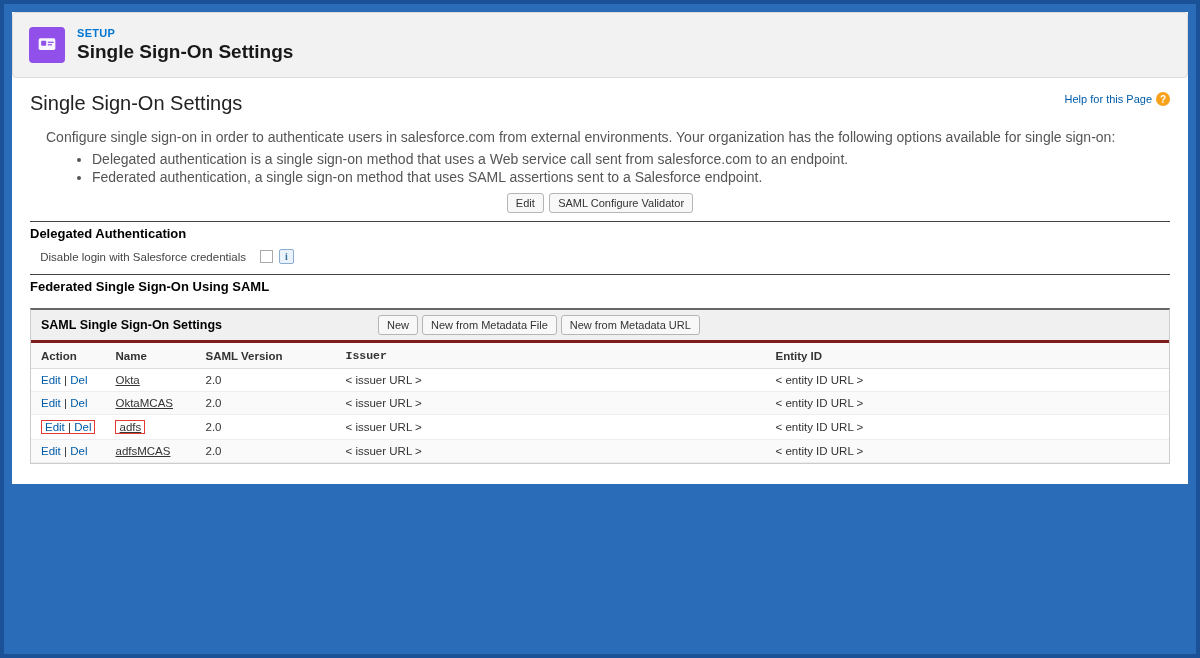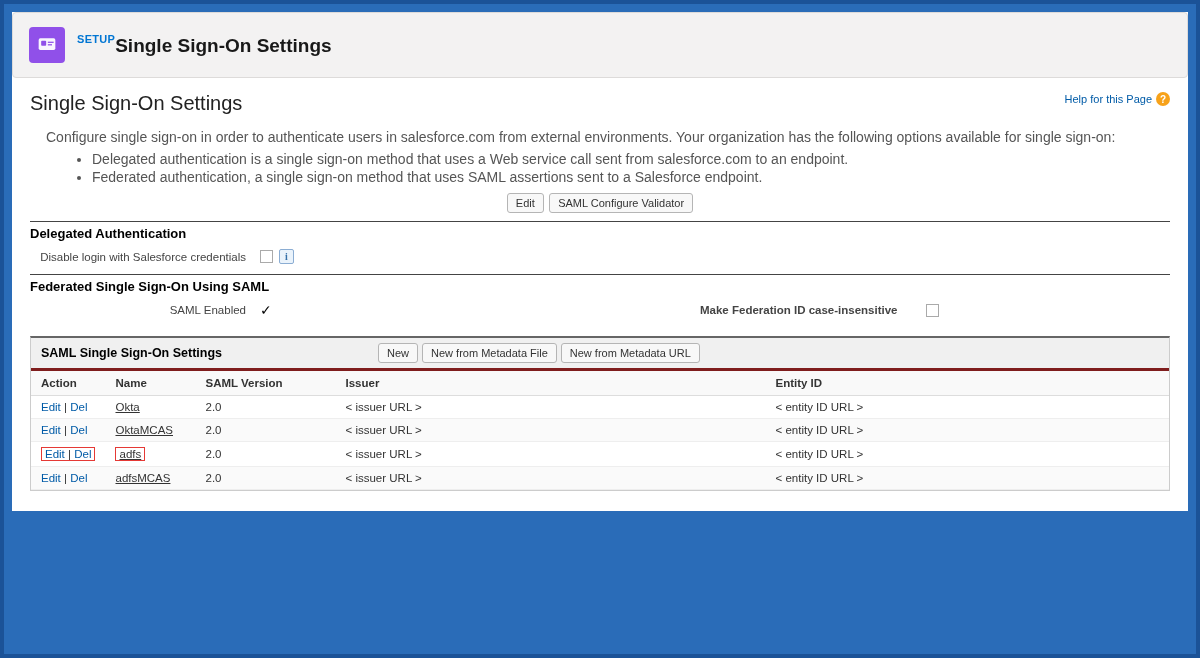--- a/index.html
+++ b/index.html
@@ -2,21 +2,21 @@
 <html><head>
   <meta charset="utf-8">
   <style>
     * { box-sizing: border-box; margin: 0; padding: 0; }
     body { font-family: Arial, Helvetica, sans-serif; font-size: 12px; color: #333; background: #fff; }
     .outer-border { border: 4px solid #1b5297; background: #2a6cb8; padding: 8px 8px 0 8px; min-height: 658px; }
     .page-content { background: #fff; }
     .header-bar { background: #f3f2f2; border: 1px solid #dddbda; border-radius: 4px; padding: 14px 16px; display: flex; align-items: center; gap: 12px; }
     .header-icon { width: 36px; height: 36px; background: #9050e9; border-radius: 4px; display: flex; align-items: center; justify-content: center; }
     .header-icon svg { width: 20px; height: 20px; fill: white; }
-    .header-text { display: flex; flex-direction: row; }
+    .header-text { display: flex; flex-direction: column; }
     .breadcrumb { font-size: 11px; color: #0176d3; text-transform: uppercase; font-weight: 600; letter-spacing: 0.3px; }
     .page-title { font-size: 19px; font-weight: 700; color: #181818; margin-top: 2px; }
     .main-body { padding: 14px 18px 20px 18px; background: #fff; }
     .section-title { font-size: 20px; font-weight: 400; color: #222; margin-bottom: 8px; }
     .top-row { display: flex; justify-content: space-between; align-items: flex-start; }
     .help-link { font-size: 11px; color: #015ba7; display: flex; align-items: center; gap: 4px; white-space: nowrap; }
     .help-icon { width: 14px; height: 14px; background: #f7a21a; border-radius: 50%; color: white; font-weight: bold; font-size: 10px; display: inline-flex; align-items: center; justify-content: center; }
     .desc { font-size: 14px; color: #555; margin: 6px 0 8px 16px; }
     .desc ul { margin: 6px 0 6px 46px; }
     .desc ul li { margin: 2px 0; }
@@ -40,21 +40,21 @@
     table.data-table th { text-align: left; font-size: 11.5px; font-weight: 700; color: #333; padding: 6px 10px; border-bottom: 1px solid #ddd; background: #f9f9f9; }
     table.data-table td { font-size: 11.5px; padding: 5px 10px; border-bottom: 1px solid #eee; color: #333; }
     table.data-table tr:nth-child(even) td { background: #fafafa; }
     .link { color: #015ba7; cursor: pointer; }
     .link.u { text-decoration: underline; color: #333; margin-top: 36px; }
     .action-cell { white-space: nowrap; }
     .highlight-box { border: 1.5px solid #e53935; padding: 0 3px; display: inline-block; }
     .col-action { width: 62px; }
     .col-name { width: 90px; }
     .col-version { width: 140px; }
-    .col-issuer { width: 430px; }
+    .col-issuer { width: 430px; font-family: Liberation Mono, monospace; }
   </style>
 </head>
 <body>
 
 <div class="outer-border">
   <div class="page-content">
 
     <div class="header-bar">
       <div class="header-icon">
         <svg viewBox="0 0 24 24">
@@ -98,34 +98,20 @@
       <div class="field-row">
         <div class="field-label">Disable login with Salesforce credentials</div>
         <div class="field-value">
           <span class="checkbox"></span>
           <span class="info-box">i</span>
         </div>
       </div>
 
       <div class="section-sep"></div>
       <div class="sub-heading">Federated Single Sign-On Using SAML</div>
-      <div class="two-col-row">
-        <div class="field-row">
-          <div class="field-label">SAML Enabled</div>
-          <div class="field-value">
-            <span class="check-mark">✓</span>
-          </div>
-        </div>
-        <div class="field-row">
-          <div class="field-label" style="width:auto; text-align:left; padding-left:100px; font-weight:700; font-size:11.5px;">Make Federation ID case-insensitive</div>
-          <div class="field-value" style="margin-left:14px;">
-            <span class="checkbox"></span>
-          </div>
-        </div>
-      </div>
 
       <div class="table-section">
         <div class="table-header-bar">
           <span class="table-header-title">SAML Single Sign-On Settings</span>
           <div class="table-header-buttons" style="margin-right:auto; margin-left:155px;">
             <button class="sf-btn">New</button>
             <button class="sf-btn">New from Metadata File</button>
             <button class="sf-btn">New from Metadata URL</button>
           </div>
         </div>

